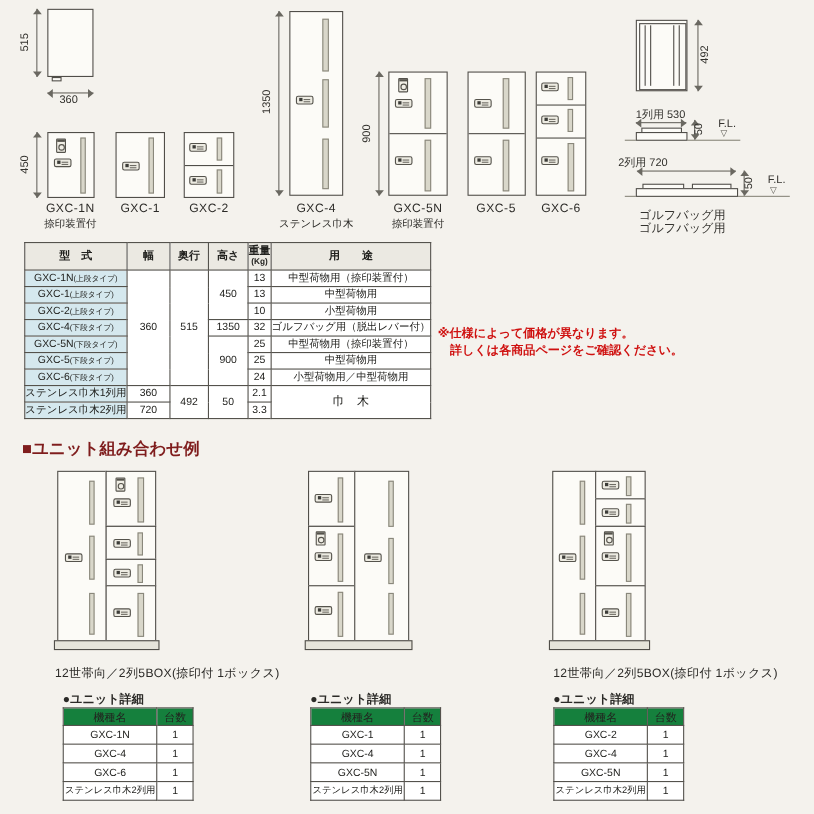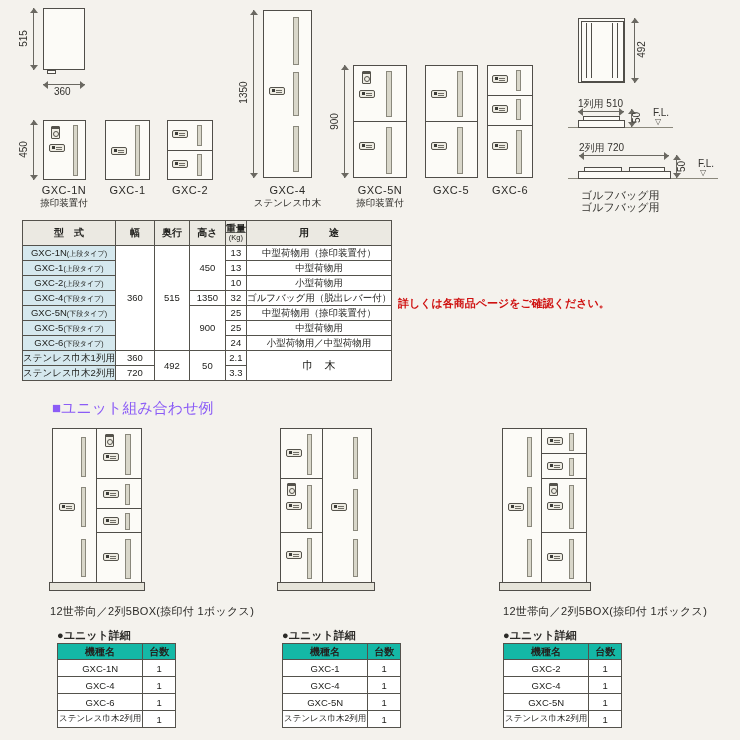--- a/index.html
+++ b/index.html
@@ -23,36 +23,36 @@
   .rot{position:absolute;font-size:10px;color:#33322e;transform:rotate(-90deg);transform-origin:center;text-align:center;white-space:nowrap;}
   .ulabel{position:absolute;font-size:11px;color:#2b2a27;text-align:center;letter-spacing:0.5px;white-space:nowrap;}
   .usub{position:absolute;font-size:9.5px;color:#2b2a27;text-align:center;white-space:nowrap;}
   .smalltxt{position:absolute;font-size:10px;color:#33322e;white-space:nowrap;}
   .fl-tri{position:absolute;font-size:8px;color:#55534c;}
   .gsolid{position:absolute;border-top:1px solid #8a887c;height:0;}
   
   table.spec{position:absolute;left:22px;top:220px;border-collapse:collapse;table-layout:fixed;background:#fff;}
   table.spec td,table.spec th{border:1px solid #54524c;padding:0;text-align:center;font-size:9.5px;height:14px;line-height:1.05;overflow:hidden;}
   table.spec th{background:#ebe9e2;font-weight:bold;font-size:10px;height:24px;}
-  table.spec th .kg{font-size:7.5px;font-weight:normal;}
+  table.spec th .kg{font-size:7.5px;font-weight:bold;}
   td.model-cell{background:#d5e8ee;text-align:left;padding-left:3px;font-size:9px;white-space:nowrap;}
   td.model-cell .type-suffix{font-size:7px;}
   td.usage{font-size:9px;white-space:nowrap;}
   
   .note-red{position:absolute;left:398px;top:295px;color:#cf1110;font-size:11px;font-weight:bold;line-height:16px;white-space:nowrap;}
-  .note-red .ind{}
+  .note-red .ind{margin-left:11px;}
   .note-black{position:absolute;left:398px;top:333px;color:#2b2a27;font-size:10px;line-height:12.5px;white-space:nowrap;}
   .note-black .ind{margin-left:7px;}
   
-  .section-title{position:absolute;left:20px;top:399px;font-size:15px;font-weight:normal;color:#8b5cf6;margin-left:32px;}
+  .section-title{position:absolute;left:20px;top:399px;font-size:15px;font-weight:bold;color:#7f1d1d;}
   .combo-caption{position:absolute;top:604px;font-size:11px;color:#2b2a27;white-space:nowrap;letter-spacing:0.3px;}
   .detail-title{position:absolute;top:628px;font-size:11px;font-weight:bold;color:#2b2a27;white-space:nowrap;}
   table.combo{position:absolute;top:643px;border-collapse:collapse;table-layout:fixed;background:#fff;}
   table.combo td,table.combo th{border:1px solid #54524c;padding:0 1px;text-align:center;font-size:9.5px;height:16px;white-space:nowrap;overflow:hidden;}
-  table.combo th{font-weight:bold;background:#14b8a6;font-size:10px;height:15px;text-align:center;}
+  table.combo th{font-weight:normal;background:#15803d;font-size:10px;height:15px;text-align:center;}
 </style>
 </head>
 <body>
 
 <div class="canvas">
 
   <div class="abs" style="left:0;top:0;width:740px;height:215px;">
 
     <div class="box" style="left:43px;top:8px;width:42px;height:62px;"></div>
     <div class="box" style="left:47px;top:70px;width:9px;height:4px;"></div>
@@ -132,31 +132,31 @@
     <div class="ulabel" style="left:485px;top:184px;width:50px;">GXC-6</div>
 
     <div class="box" style="left:578px;top:18px;width:47px;height:65px;">
       <div class="abs" style="left:2px;top:2px;width:41px;height:59px;border:1px solid #504e49;"></div>
       <div class="abs" style="left:7px;top:4px;width:4px;height:55px;border-left:1px solid #504e49;border-right:1px solid #504e49;"></div>
       <div class="abs" style="left:33px;top:4px;width:4px;height:55px;border-left:1px solid #504e49;border-right:1px solid #504e49;"></div>
     </div>
     <div class="dim-v" style="left:634px;top:18px;height:65px;"></div>
     <div class="rot" style="left:626px;top:44px;width:30px;">492</div>
 
-    <div class="smalltxt" style="left:578px;top:97px;">1列用 510</div>
+    <div class="smalltxt" style="left:578px;top:97px;">1列用 530</div>
     <div class="dim-h" style="left:578px;top:111px;width:46px;"></div>
     <div class="gsolid" style="left:568px;top:127px;width:105px;"></div>
     <div class="box" style="left:583px;top:116px;width:37px;height:5px;"></div>
     <div class="box" style="left:578px;top:120px;width:47px;height:8px;"></div>
     <div class="dim-v" style="left:631px;top:109px;height:18px;"></div>
     <div class="rot" style="left:623px;top:112px;width:26px;">50</div>
     <div class="smalltxt" style="left:653px;top:107px;">F.L.</div>
     <div class="fl-tri" style="left:655px;top:117px;">▽</div>
 
-    <div class="smalltxt" style="left:579px;top:141px;">2列用 720</div>
+    <div class="smalltxt" style="left:562px;top:141px;">2列用 720</div>
     <div class="dim-h" style="left:579px;top:155px;width:90px;"></div>
     <div class="gsolid" style="left:568px;top:178px;width:150px;"></div>
     <div class="box" style="left:584px;top:167px;width:38px;height:5px;"></div>
     <div class="box" style="left:629px;top:167px;width:36px;height:5px;"></div>
     <div class="box" style="left:578px;top:171px;width:93px;height:8px;"></div>
     <div class="dim-v" style="left:676px;top:155px;height:23px;"></div>
     <div class="rot" style="left:668px;top:161px;width:26px;">50</div>
     <div class="smalltxt" style="left:698px;top:158px;">F.L.</div>
     <div class="fl-tri" style="left:700px;top:168px;">▽</div>
 
@@ -235,20 +235,21 @@
     </tr>
     <tr>
       <td class="model-cell">ステンレス巾木2列用</td>
       <td>720</td>
       <td>3.3</td>
     </tr>
   </tbody>
     </table>
 
   <div class="note-red">
+    <div>※仕様によって価格が異なります。</div>
     <div class="ind">詳しくは各商品ページをご確認ください。</div>
   </div>
 
   <div class="section-title">■ユニット組み合わせ例</div>
 
   <div class="abs" style="left:52px;top:428px;width:96px;height:168px;">
     <div class="box" style="left:0;top:0;width:45px;height:155px;">
       <span class="win" style="left:28px;top:8px;width:5px;height:40px;"></span>
       <span class="win" style="left:28px;top:58px;width:5px;height:40px;"></span>
       <span class="win" style="left:28px;top:110px;width:5px;height:38px;"></span>

